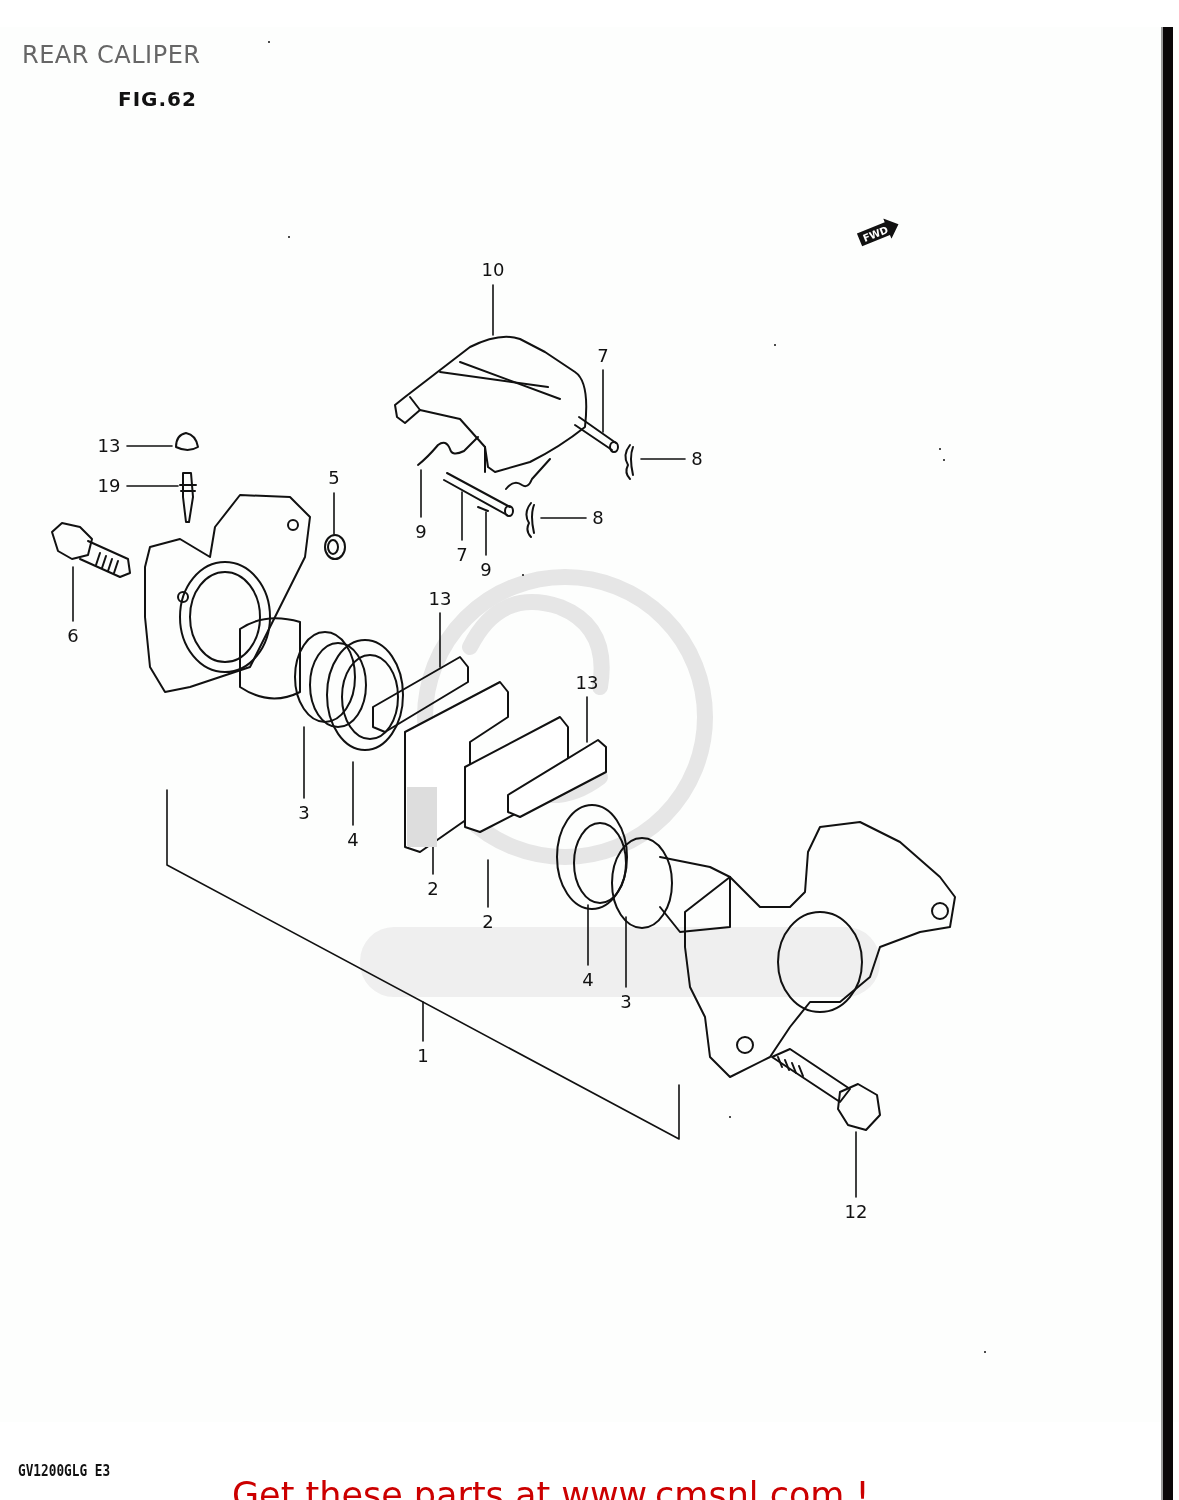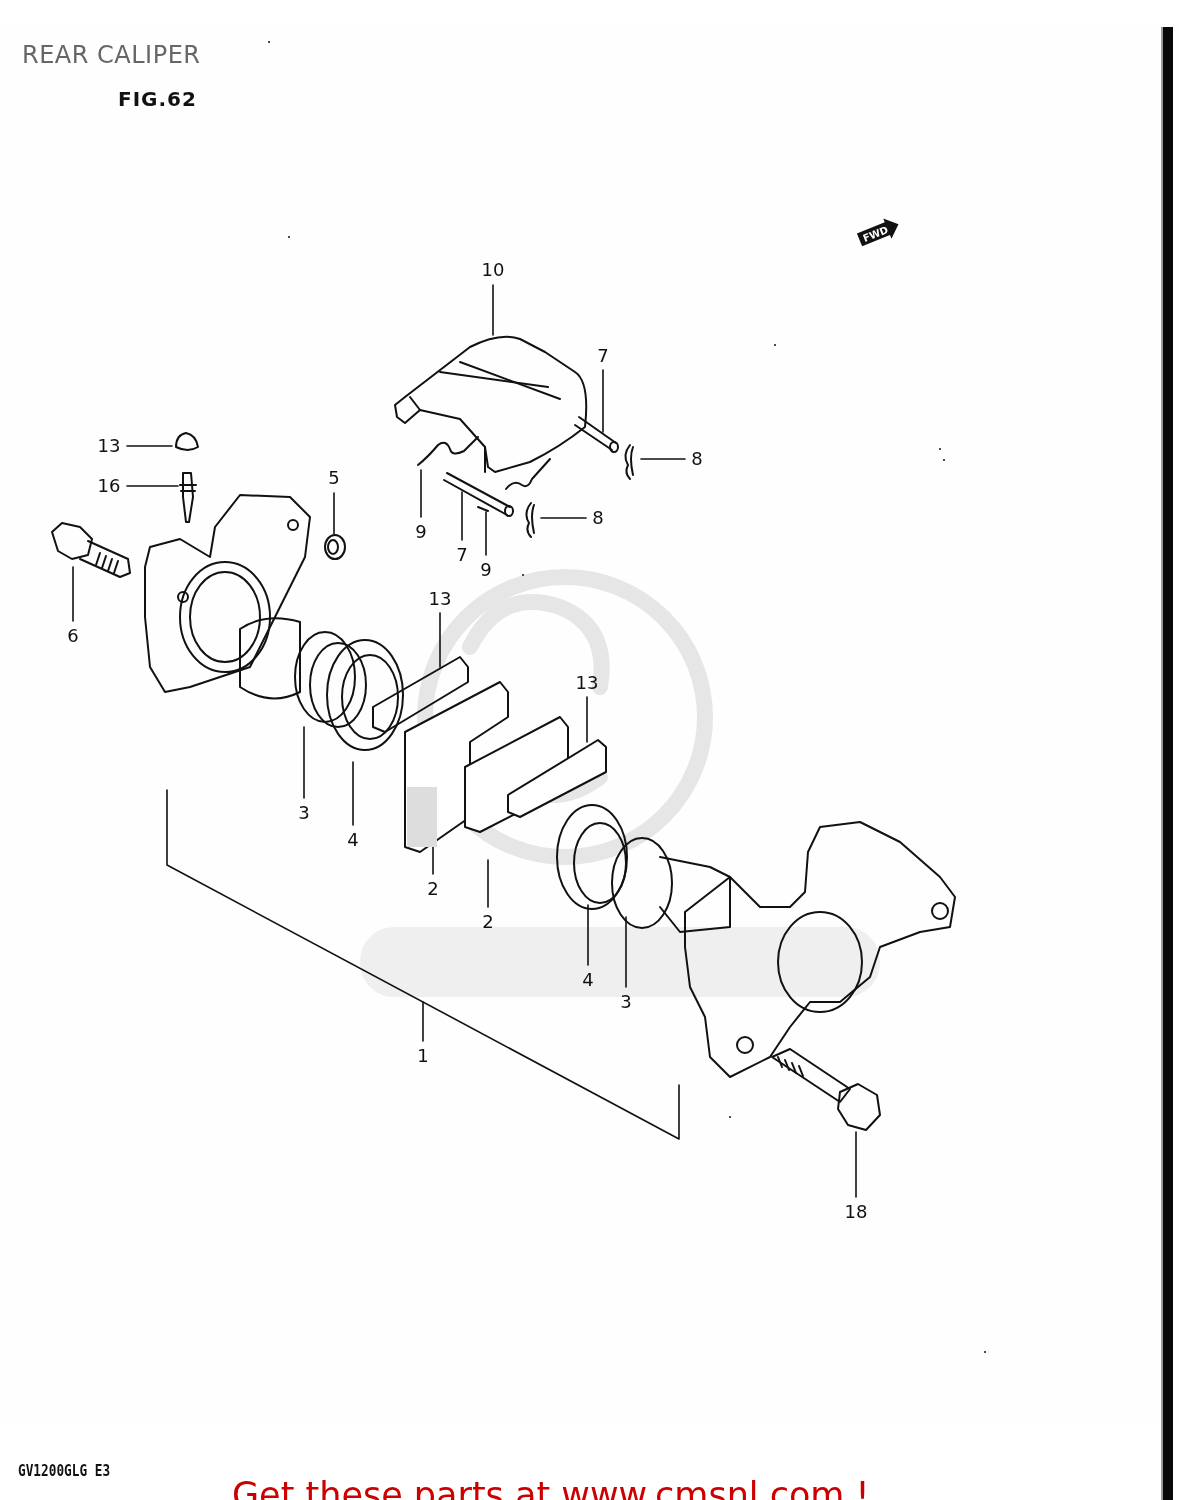--- a/index.html
+++ b/index.html
@@ -183,37 +183,37 @@
       <path d="M2 4 L32 4 L32 0 L44 11 L32 22 L32 18 L2 18 Z" fill="#111"></path>
       <text x="6" y="15" font-family="DejaVu Sans, sans-serif" font-size="10" font-weight="bold" fill="#fff">FWD</text>
     </svg>
   </div>
 
   <div id="callouts">
     <span class="callout" style="left:493px;top:243px">10</span>
     <span class="callout" style="left:603px;top:329px">7</span>
     <span class="callout" style="left:697px;top:432px">8</span>
     <span class="callout" style="left:109px;top:419px">13</span>
-    <span class="callout" style="left:109px;top:459px">16</span>
+    <span class="callout" style="left:109px;top:459px">19</span>
     <span class="callout" style="left:334px;top:451px">5</span>
     <span class="callout" style="left:421px;top:505px">9</span>
     <span class="callout" style="left:598px;top:491px">8</span>
     <span class="callout" style="left:462px;top:528px">7</span>
     <span class="callout" style="left:486px;top:543px">9</span>
     <span class="callout" style="left:73px;top:609px">6</span>
     <span class="callout" style="left:440px;top:572px">13</span>
     <span class="callout" style="left:587px;top:656px">13</span>
     <span class="callout" style="left:304px;top:786px">3</span>
     <span class="callout" style="left:353px;top:813px">4</span>
     <span class="callout" style="left:433px;top:862px">2</span>
     <span class="callout" style="left:488px;top:895px">2</span>
     <span class="callout" style="left:588px;top:953px">4</span>
     <span class="callout" style="left:626px;top:975px">3</span>
     <span class="callout" style="left:423px;top:1029px">1</span>
-    <span class="callout" style="left:856px;top:1185px">18</span>
+    <span class="callout" style="left:856px;top:1185px">12</span>
   </div>
 
   <div class="model-code">GV1200GLG  E3</div>
   <a class="cta">Get these parts at www.cmsnl.com !</a>
 
   <div class="right-bar-edge"></div>
   <div class="right-bar"></div>
 </div>
 
 </body></html>

